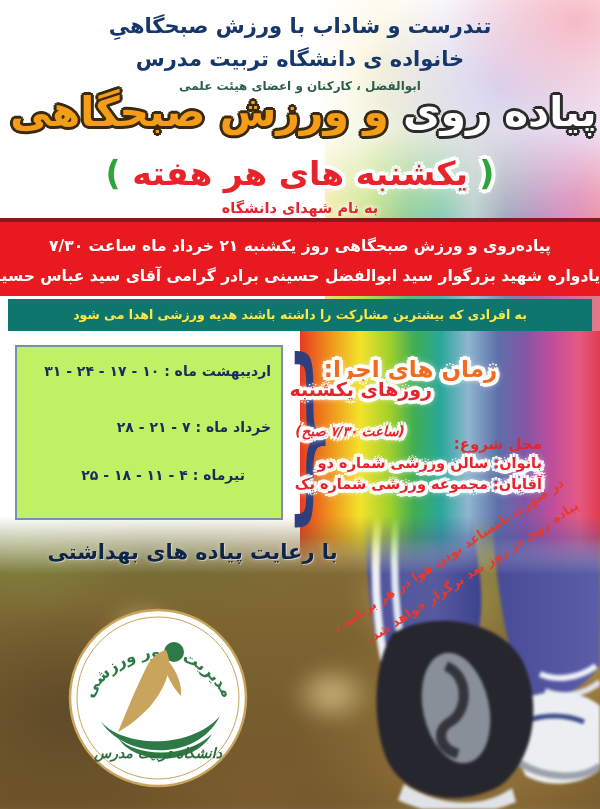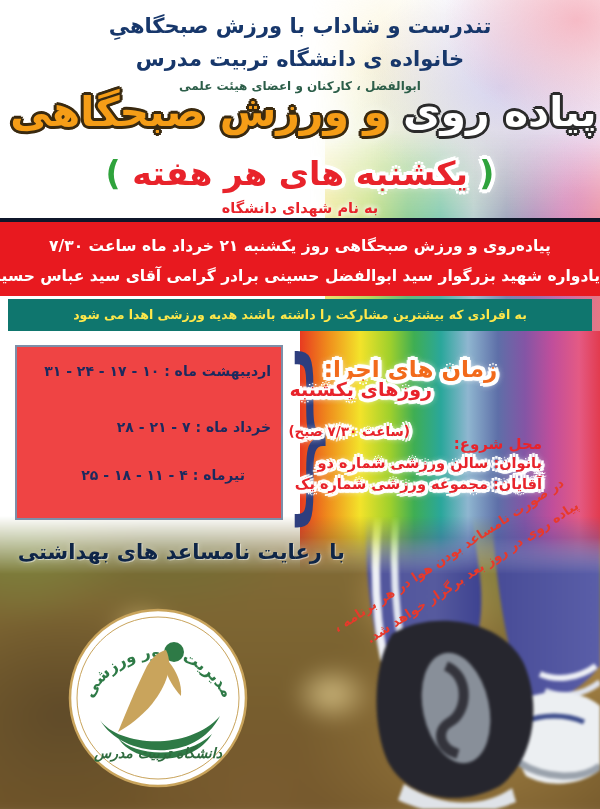--- a/index.html
+++ b/index.html
@@ -84,33 +84,33 @@
     text-shadow:-3px -3px 0 #fff,3px -3px 0 #fff,-3px 3px 0 #fff,3px 3px 0 #fff,0 -4px 0 #fff,0 4px 0 #fff,-4px 0 0 #fff,4px 0 0 #fff,0 0 10px #fff;
   }
   .dedication{
     position:absolute;top:200px;left:0;width:100%;text-align:center;z-index:10;
     font-size:14.5px;font-weight:bold;color:#e8232b;white-space:nowrap;
     text-shadow:0 0 6px #fff,0 0 6px #fff;
   }
   
   .red-banner{
     position:absolute;top:218px;left:0;width:100%;height:78px;z-index:11;
-    background:#e8191f;border-top:4px solid #0f172a;box-sizing:border-box;
+    background:#e8191f;border-top:4px solid #7f1d1d;box-sizing:border-box;
     text-align:center;color:#fff;font-weight:bold;padding-top:9px;
   }
   .red-banner .rb-line{font-size:15.5px;line-height:30px;white-space:nowrap;}
   .green-banner{
     position:absolute;top:299px;left:8px;right:8px;height:32px;z-index:11;
     background:#0f766e;text-align:center;
     font-size:12.5px;font-weight:bold;color:#ffe84a;line-height:32px;white-space:nowrap;
   }
   
   .schedule-box{
     position:absolute;left:15px;top:345px;width:268px;height:175px;z-index:11;
-    background:#ef4444;border:2px solid #7d8fa8;box-sizing:border-box;
+    background:#bef264;border:2px solid #7d8fa8;box-sizing:border-box;
   }
   .schedule-box .row{
     position:absolute;right:10px;left:6px;text-align:right;
     font-size:14px;font-weight:bold;color:#1b2a5e;white-space:nowrap;
   }
   .schedule-box .row.r1{top:16px;}
   .schedule-box .row.r2{top:72px;}
   .schedule-box .row.r3{top:120px;padding-right:26px;}
   .brace{
     position:absolute;left:276px;top:336px;z-index:11;height:190px;width:30px;
@@ -124,21 +124,21 @@
   .times-heading{
     position:absolute;left:318px;top:356px;width:185px;text-align:center;z-index:12;
     font-size:23px;font-weight:bold;color:#f26a1b;white-space:nowrap;
   }
   .times-days{
     position:absolute;left:292px;top:378px;width:140px;text-align:center;z-index:12;
     font-size:19px;font-weight:bold;color:#e8232b;white-space:nowrap;
   }
   .times-hour{
     position:absolute;left:290px;top:423px;width:120px;text-align:center;z-index:12;
-    font-size:13.5px;font-weight:bold;color:#e8232b;white-space:nowrap;
+    font-size:13.5px;font-weight:bold;color:#e8232b;white-space:nowrap;font-style:italic;
   }
   .locations{
     position:absolute;right:58px;top:435px;width:320px;text-align:right;z-index:12;
     color:#e8232b;font-weight:bold;
   }
   .locations .loc-heading{font-size:15px;white-space:nowrap;}
   .locations .loc-line{font-size:14.5px;line-height:21px;white-space:nowrap;}
   .weather-note{
     position:absolute;left:325px;top:470px;width:230px;z-index:12;text-align:right;
     transform:rotate(-33deg);transform-origin:100% 0;
@@ -232,21 +232,21 @@
     <div class="loc-heading">محل شروع:</div>
     <div class="loc-line cloud">بانوان: سالن ورزشی شماره دو</div>
     <div class="loc-line cloud">آقایان: مجموعه ورزشی شماره یک</div>
   </div>
 
   <div class="weather-note">
     <div class="w-line">در صورت نامساعد بودن هوا در هر برنامه ،</div>
     <div class="w-line">پیاده روی در روز بعد برگزار خواهد شد.</div>
   </div>
 
-  <div class="health-note">با رعایت نامساعد های بهداشتی</div>
+  <div class="health-note">با رعایت پیاده های بهداشتی</div>
 
   <svg class="logo" viewBox="0 0 184 184">
     <circle cx="92" cy="92" r="88" fill="#ffffff" stroke="#c9a45c" stroke-width="2.5"></circle>
     <circle cx="92" cy="92" r="81" fill="none" stroke="#c9a45c" stroke-width="1"></circle>
     <defs>
       <path id="arcTop" d="M 20,112 A 73,73 0 0 1 164,112" fill="none"></path>
     </defs>
     <text font-size="16" font-weight="bold" fill="#2e7a46" font-family="DejaVu Sans, sans-serif">
       <textPath href="#arcTop" startOffset="50%" text-anchor="middle">مدیریت امور ورزشی</textPath>
     </text>

